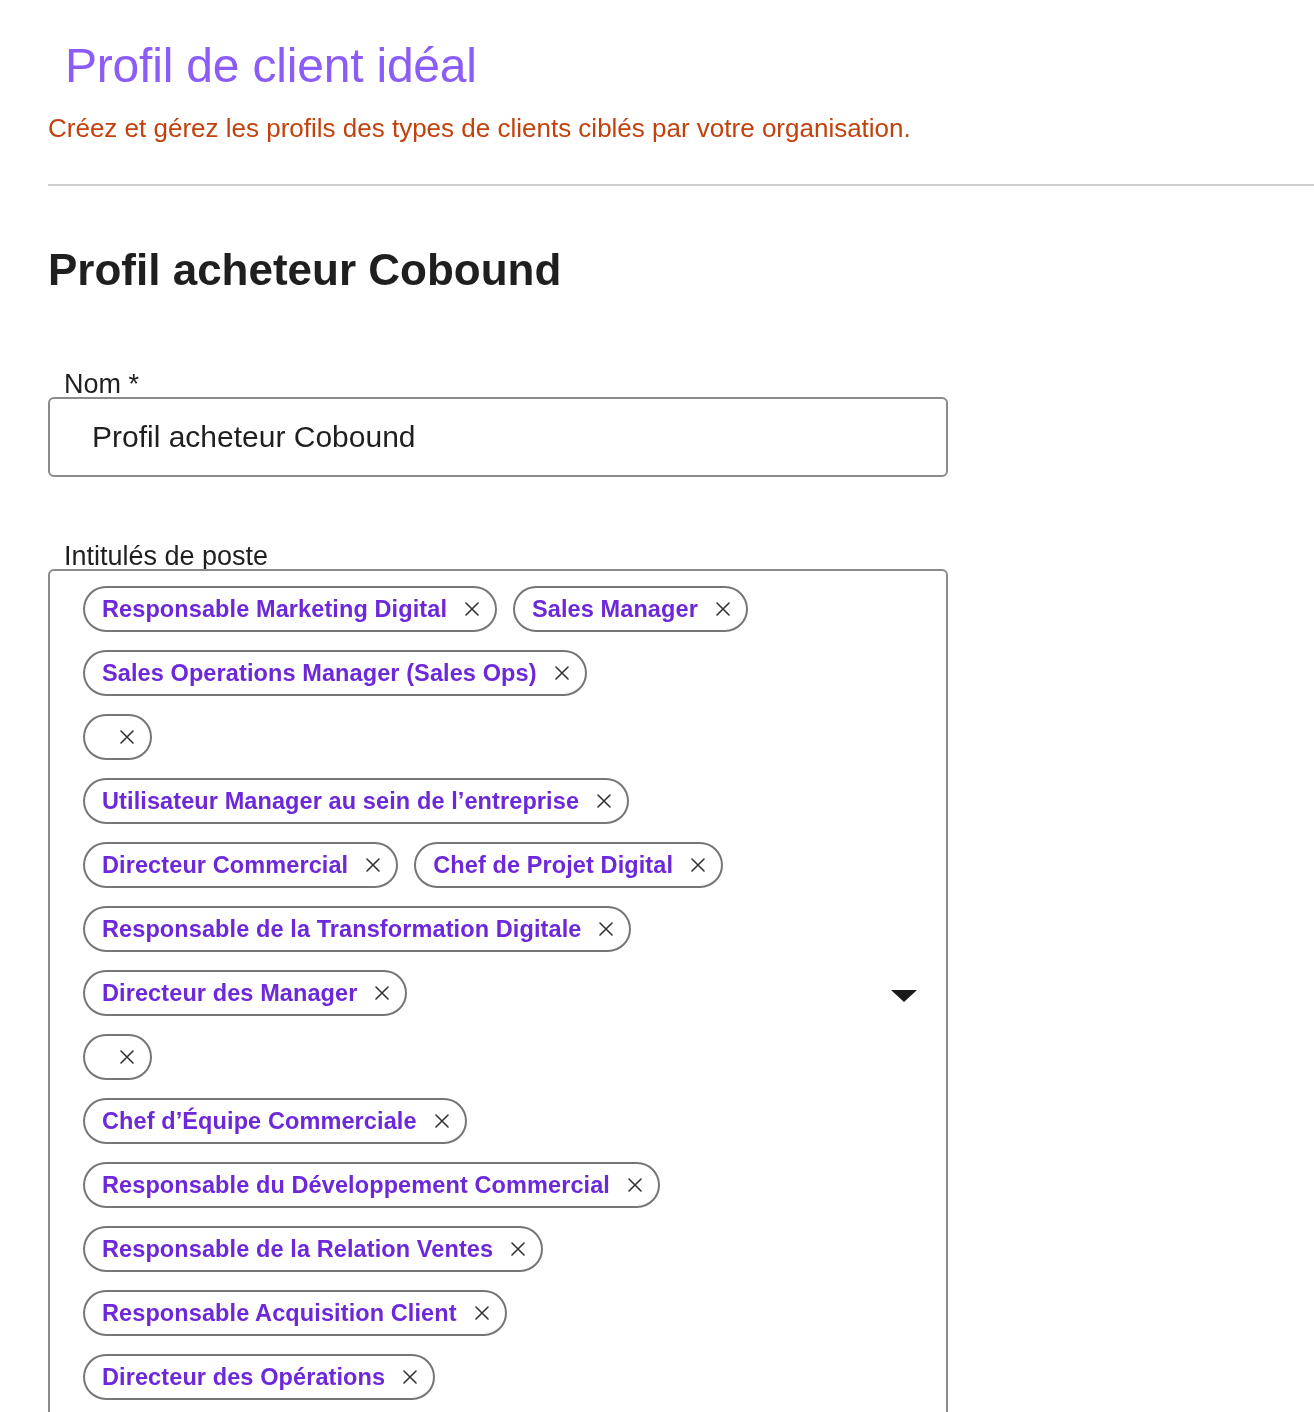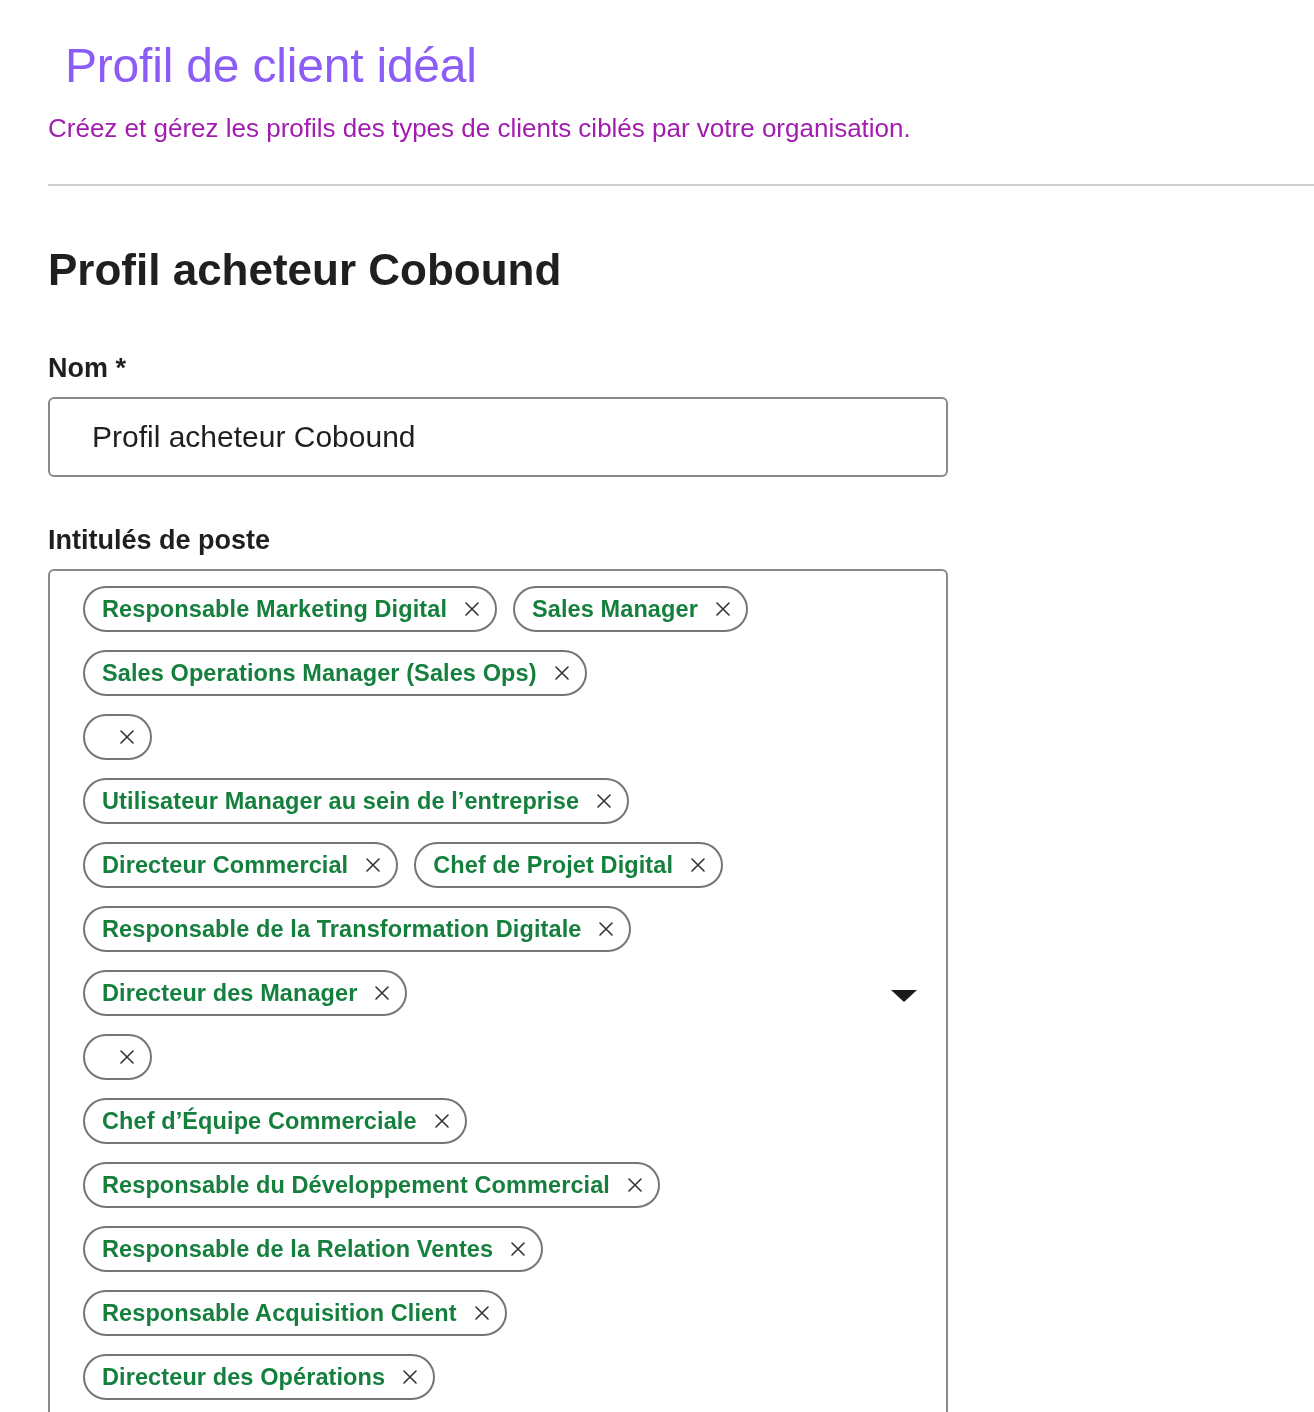--- a/index.html
+++ b/index.html
@@ -7,33 +7,33 @@
     width: 1314px; height: 1412px; overflow: hidden; position: relative;
     font-family: "Liberation Sans", "DejaVu Sans", sans-serif; color: #1f1f1f;
   }
   .page-title {
     position: absolute; left: 48px; top: 19px; margin: 17px;
     font-size: 48px; font-weight: 400; letter-spacing: -0.2px; color: #8b5cf6;
     line-height: 60px;
   }
   .page-subtitle {
     position: absolute; left: 48px; top: 110px; margin: 0;
-    font-size: 26px; font-weight: 400; color: #a21caf; line-height: 36px;
+    font-size: 26px; font-weight: 400; color: #c2410c; line-height: 36px;
   }
   .divider {
     position: absolute; left: 48px; right: 0; top: 184px; height: 0;
     border-top: 2px solid #cfcfcf;
   }
   .section-title {
     position: absolute; left: 48px; top: 240px; margin: 0;
     font-size: 44px; font-weight: 700; color: #1f1f1f; line-height: 60px;
   }
   .field-label {
-    position: absolute; left: 48px; margin: 0;
-    font-size: 27px; font-weight: 700; color: #1f1f1f; line-height: 36px;
+    position: absolute; left: 48px; margin: 16px;
+    font-size: 27px; font-weight: 400; color: #1f1f1f; line-height: 36px;
   }
   .name-label { top: 350px; }
   .titles-label { top: 522px; }
   .text-input {
     position: absolute; left: 48px; top: 397px; width: 900px; height: 80px;
     box-sizing: border-box; border: 2px solid #8a8a8a; border-radius: 6px;
     padding: 0 42px; font-size: 30px; color: #1f1f1f;
     font-family: "Liberation Sans", "DejaVu Sans", sans-serif; background: #fff; outline: none;
   }
   .tag-box {
@@ -44,21 +44,21 @@
   .tags {
     position: absolute; left: 33px; top: 15px; width: 780px;
     display: flex; flex-wrap: wrap; row-gap: 18px; column-gap: 16px;
   }
   .tag-row { display: flex; gap: 16px; width: 100%; }
   .tag {
     display: inline-flex; align-items: center; height: 46px; box-sizing: border-box;
     border: 2px solid #767676; border-radius: 23px; padding: 0 16px 0 17px;
     background: #fff; white-space: nowrap; cursor: default;
   }
-  .tag-label { font-size: 23.5px; font-weight: 700; color: #15803d; letter-spacing: 0.1px; }
+  .tag-label { font-size: 23.5px; font-weight: 700; color: #6d28d9; letter-spacing: 0.1px; }
   .tag-remove {
     display: inline-block; width: 14px; height: 14px; margin-left: 18px; position: relative; cursor: pointer;
   }
   .tag-remove svg { display: block; }
   .caret {
     position: absolute; left: 841px; top: 419px; width: 0; height: 0;
     border-left: 13px solid transparent; border-right: 13px solid transparent;
     border-top: 12px solid #1a1a1a; cursor: pointer;
   }
 </style>

